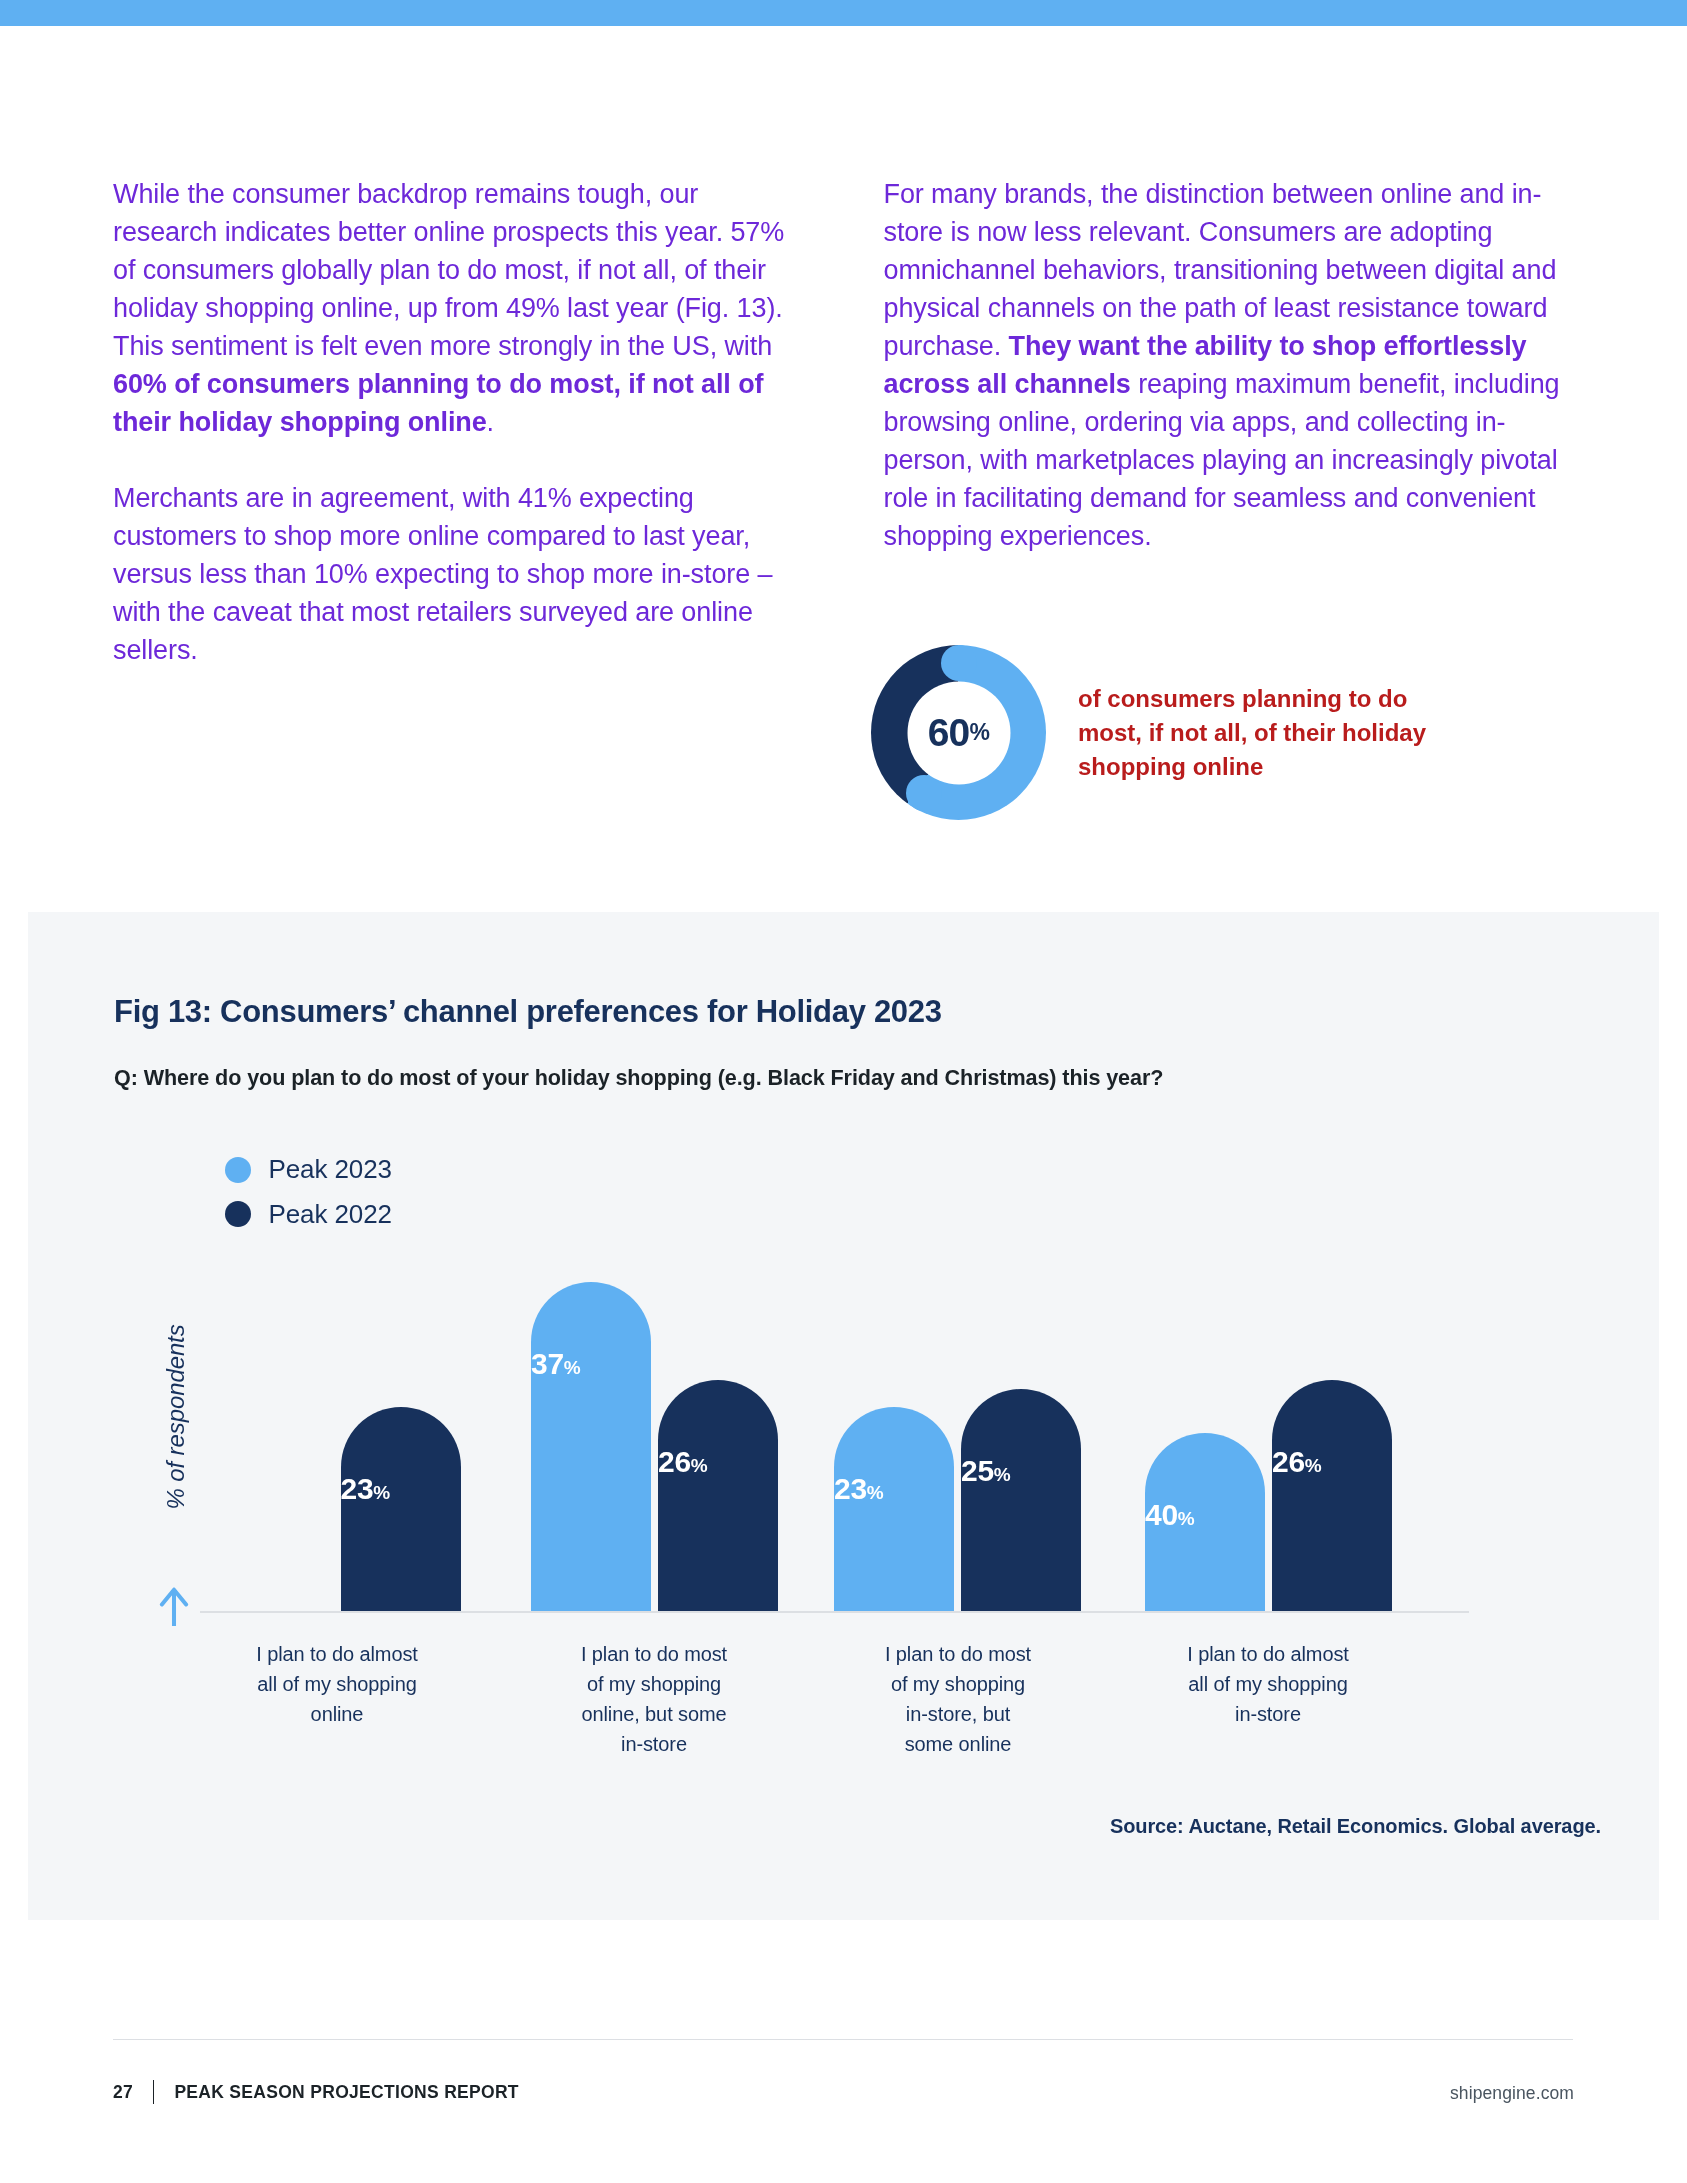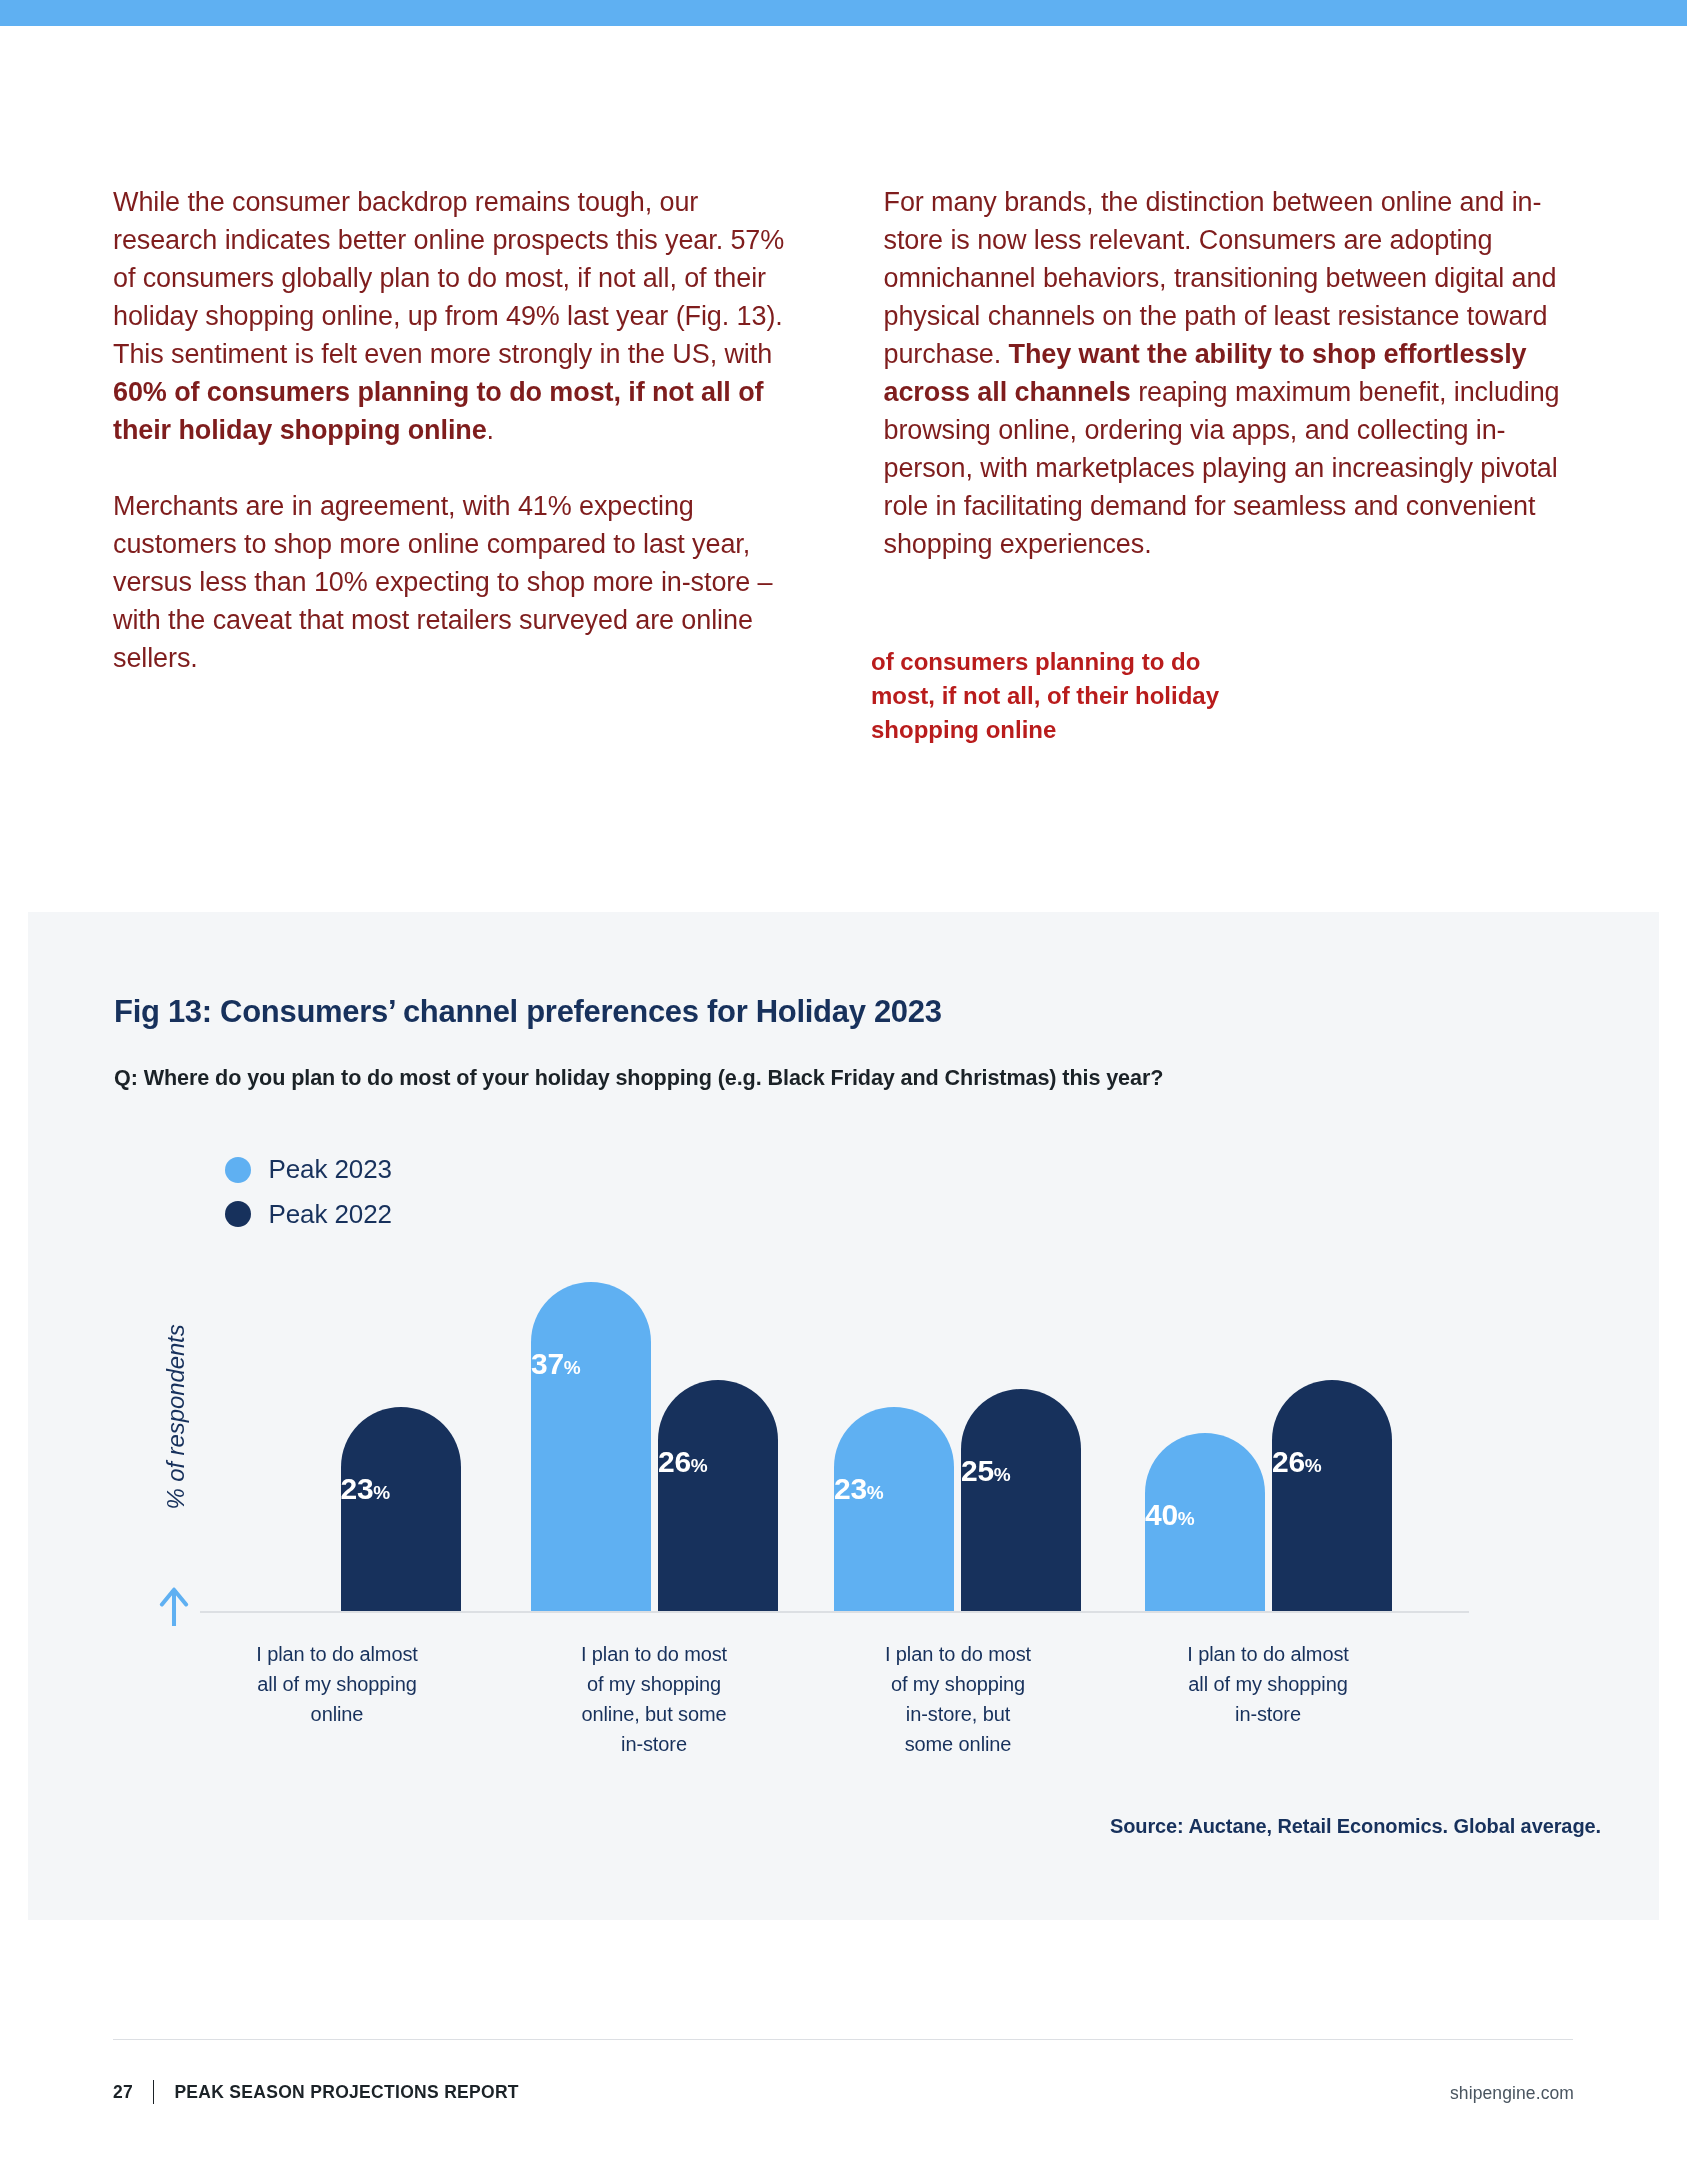--- a/index.html
+++ b/index.html
@@ -32,24 +32,24 @@
   .cols {
     position: absolute;
     left: 113px;
     top: 167px;
     width: 1460px;
     display: flex;
     gap: 81px;
   }
   .col { width: 690px; }
   .col p {
-    margin: 16px 0 38px 0;
+    margin: 8px 0 38px 0;
     font-size: 27px;
     line-height: 38px;
-    color: #7f1d1d;
+    color: #6d28d9;
     letter-spacing: -0.1px;
   }
   .col p:last-child { margin-bottom: 0; }
   .col b { font-weight: 700; }
 
   
   .stat {
     position: absolute;
     left: 871px;
     top: 645px;
@@ -303,20 +303,28 @@
     <div class="col" id="left-col">
         <p><span>While the consumer backdrop remains tough, our research indicates better online prospects this year. 57% of consumers globally plan to do most, if not all, of their holiday shopping online, up from 49% last year (Fig. 13). This sentiment is felt even more strongly in the US, with </span><b>60% of consumers planning to do most, if not all of their holiday shopping online</b><span>.</span></p>
         <p><span>Merchants are in agreement, with 41% expecting customers to shop more online compared to last year, versus less than 10% expecting to shop more in-store – with the caveat that most retailers surveyed are online sellers.</span></p>
       </div>
     <div class="col" id="right-col">
         <p><span>For many brands, the distinction between online and in-store is now less relevant. Consumers are adopting omnichannel behaviors, transitioning between digital and physical channels on the path of least resistance toward purchase. </span><b>They want the ability to shop effortlessly across all channels</b><span> reaping maximum benefit, including browsing online, ordering via apps, and collecting in-person, with marketplaces playing an increasingly pivotal role in facilitating demand for seamless and convenient shopping experiences.</span></p>
       </div>
   </div>
 
   <div class="stat">
+    <div class="donut" id="donut" style="background: conic-gradient(rgb(95, 176, 242) 0deg, rgb(95, 176, 242) 216deg, rgb(23, 49, 92) 216deg, rgb(23, 49, 92) 360deg);">
+      <div class="cap cap-a"></div>
+      <div class="cap cap-b"></div>
+      <div class="donut-label">
+        <span>60</span>
+          <span class="pct">%</span>
+      </div>
+    </div>
     <div class="stat-text">of consumers planning to do most, if not all, of their holiday shopping online</div>
   </div>
 
   <div class="panel">
     <div class="fig-title">Fig 13: Consumers’ channel preferences for Holiday 2023</div>
     <div class="fig-question">Q: Where do you plan to do most of your holiday shopping (e.g. Black Friday and Christmas) this year?</div>
   </div>
 
   <div class="legend" id="legend">
       <div class="legend-row">

